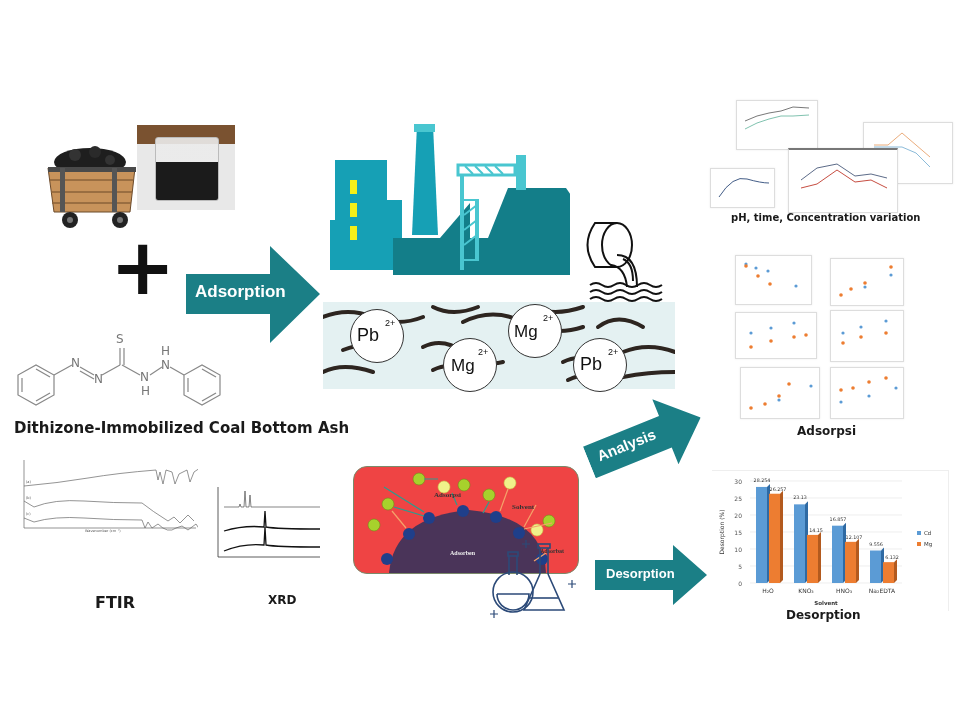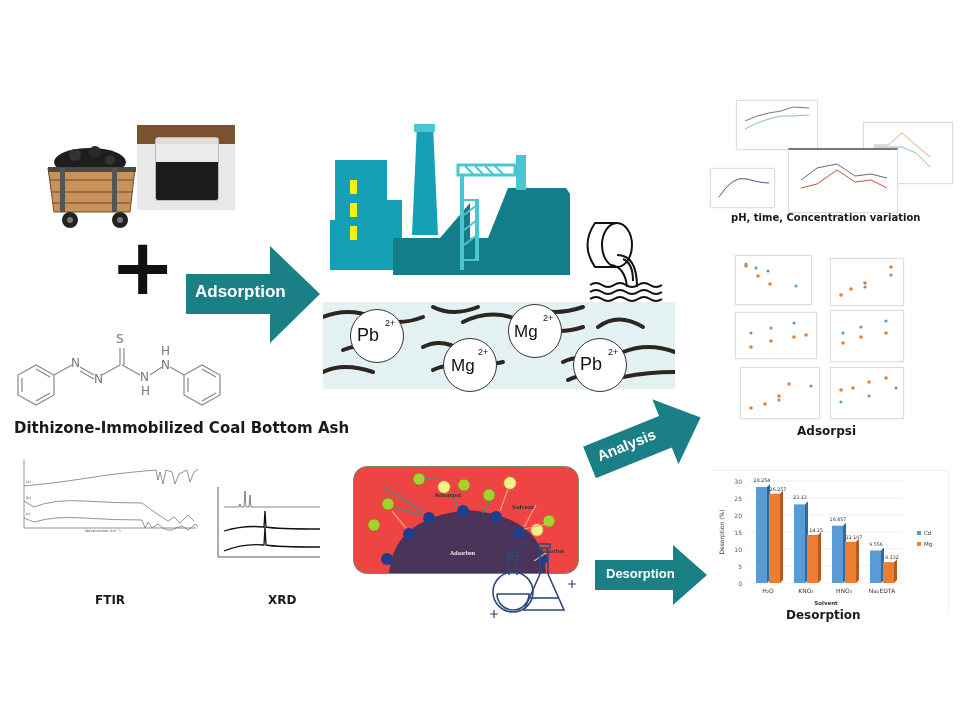--- a/index.html
+++ b/index.html
@@ -86,21 +86,21 @@
 <div class="abs" style="left:214px;top:485px;width:110px;height:80px;">
   <svg width="110" height="80" viewBox="0 0 110 80" fill="none" stroke="#333" stroke-width="0.8">
     <line x1="4" y1="2" x2="4" y2="72"></line>
       <line x1="4" y1="72" x2="106" y2="72"></line>
     <path d="M10,22 H25 l1,-3 l1,3 H30 l1,-16 l1,16 H35 l1,-12 l1,12 H106" stroke-width="0.6"></path>
     <path d="M10,46 Q30,40 50,42 l1,-16 l1,16 q10,2 54,2" stroke="#111" stroke-width="1.3"></path>
     <path d="M10,66 Q30,58 50,60 l1,-18 l1,18 q10,2 54,2" stroke="#111" stroke-width="1.3"></path>
   </svg>
 </div>
 
-<div class="abs label" style="left:95px;top:593px;font-size:12px;">FTIR</div>
+<div class="abs label" style="left:95px;top:593px;font-size:16px;">FTIR</div>
 <div class="abs label" style="left:268px;top:593px;font-size:12px;">XRD</div>
 
 <div class="arrow" style="left:186px;top:246px;width:134px;height:97px;text-align:center;">
   <svg width="134" height="97" viewBox="0 0 134 97">
     <polygon points="0,28 84,28 84,0 134,48 84,97 84,68 0,68" fill="#1b7f86"></polygon>
   </svg>
   <span class="arrow-text" style="left:9px;top:36px;font-size:17px;">Adsorption</span>
 </div>
 
 <div class="abs" style="left:330px;top:120px;width:240px;height:155px;">

